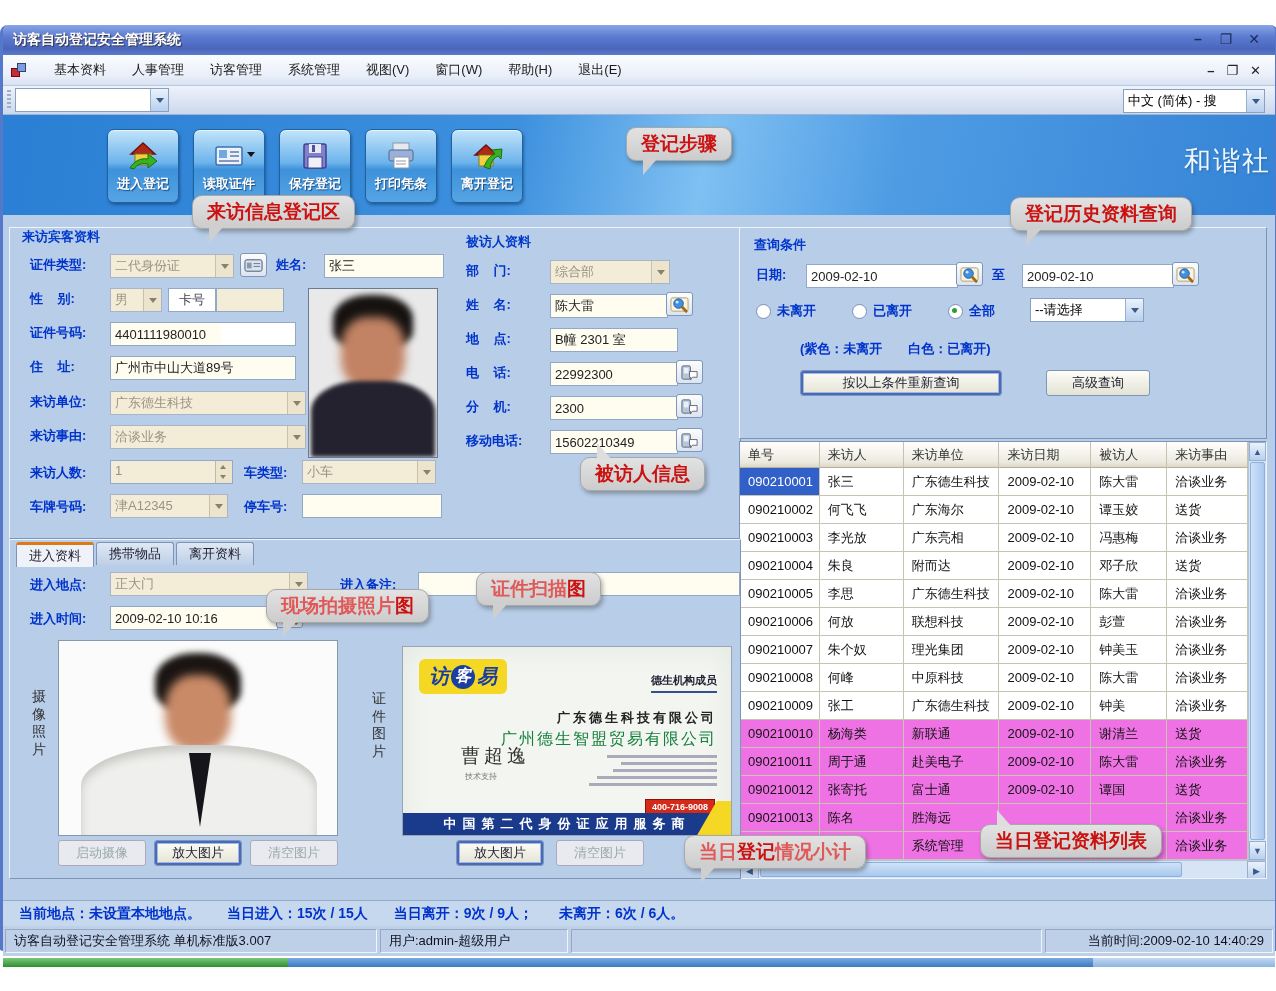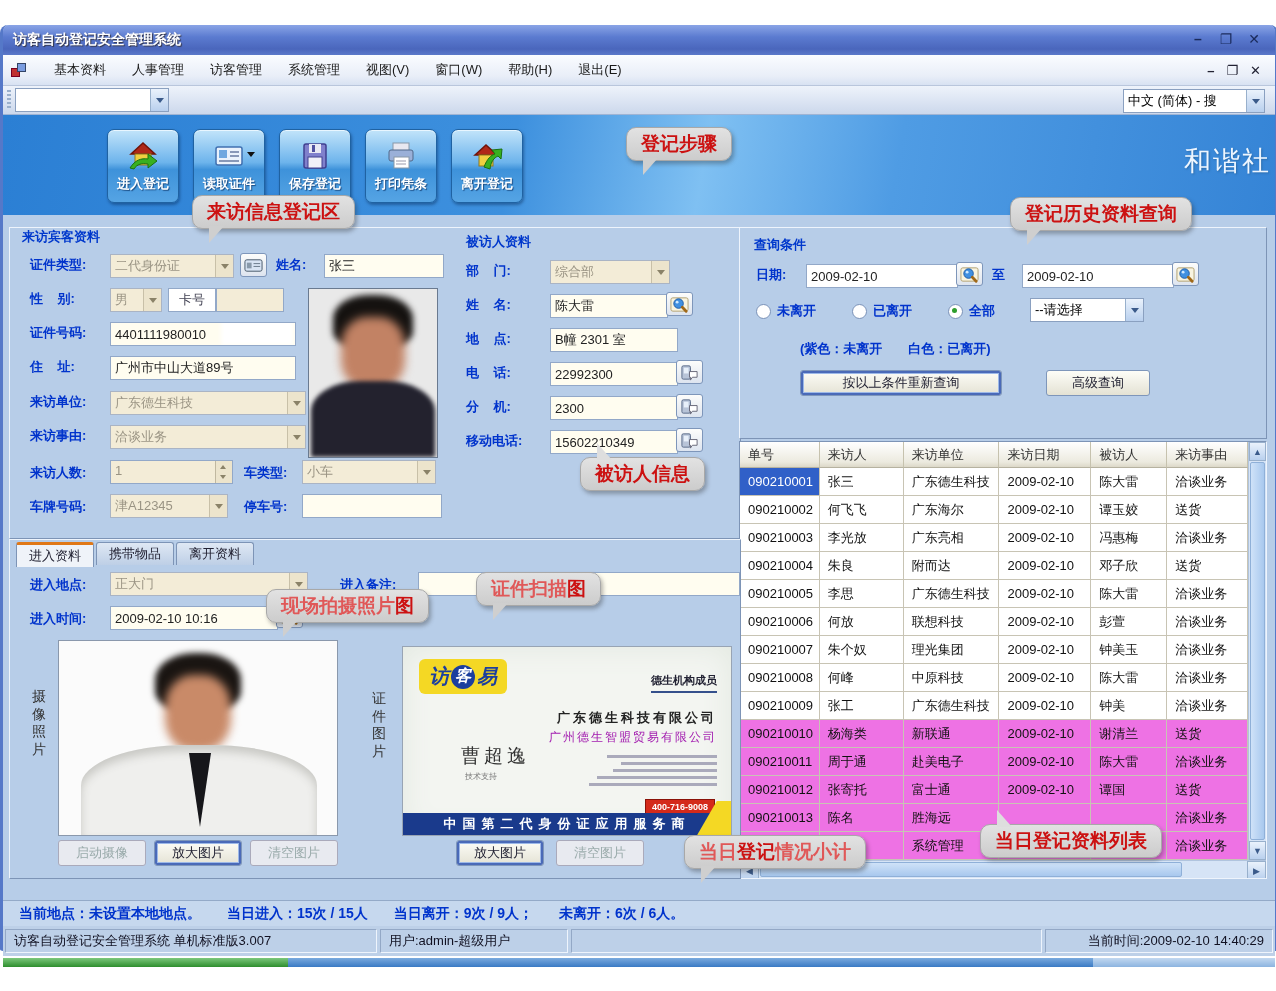--- a/index.html
+++ b/index.html
@@ -115,21 +115,21 @@
     box-shadow:inset 0 6px 10px #c8c8c4;}
   .photo2 .tie{position:absolute;left:130px;top:112px;width:0;height:0;border-left:11px solid transparent;border-right:11px solid transparent;border-top:74px solid #16161a;}
   
   .idcard{position:absolute;background:#f3f5f1;border:1px solid #98a4b4;overflow:hidden;
     box-shadow:inset 0 0 30px #e2e8e0;}
   .idc-logo{position:absolute;left:16px;top:12px;background:#f4d824;border-radius:6px;padding:4px 10px;
     color:#1c3f9e;font-weight:700;font-size:20px;font-style:italic;display:flex;align-items:center;gap:2px;}
   .idc-logo .mid{background:#1c3f9e;color:#fff;border-radius:50%;width:24px;height:24px;display:inline-flex;align-items:center;justify-content:center;font-size:16px;}
   .idc-member{position:absolute;right:14px;top:26px;font-size:11px;font-weight:700;color:#223;border-bottom:2px solid #35508c;padding-bottom:3px;}
   .idc-co1{position:absolute;right:14px;top:62px;font-size:13px;font-weight:700;color:#222;letter-spacing:3px;}
-  .idc-co2{position:absolute;right:14px;top:82px;font-size:12px;color:#a21caf;letter-spacing:2px;}
+  .idc-co2{position:absolute;right:14px;top:82px;font-size:16px;color:#15803d;letter-spacing:2px;}
   .idc-name{position:absolute;left:58px;top:96px;font-size:19px;color:#333;font-family:"Liberation Serif","DejaVu Serif",serif;letter-spacing:4px;}
   .idc-title{position:absolute;left:62px;top:124px;font-size:8px;color:#777;}
   .idc-lines{position:absolute;right:14px;top:104px;width:130px;}
   .idc-lines i{display:block;height:3px;background:#aab;margin:4px 0 0 auto;}
   .idc-badge{position:absolute;right:16px;top:152px;background:#d42a1a;color:#fff;font-size:9px;font-weight:700;
     padding:2px 6px;border:1px solid #8a1208;}
   .idc-foot{position:absolute;left:0;bottom:0;width:100%;height:22px;background:#1a3a8c;color:#fff;
     font-size:13px;font-weight:700;letter-spacing:6px;display:flex;align-items:center;justify-content:center;}
   .idc-corner{position:absolute;right:-10px;bottom:0;width:34px;height:34px;background:#f4d824;transform:skewX(-30deg);}
   

